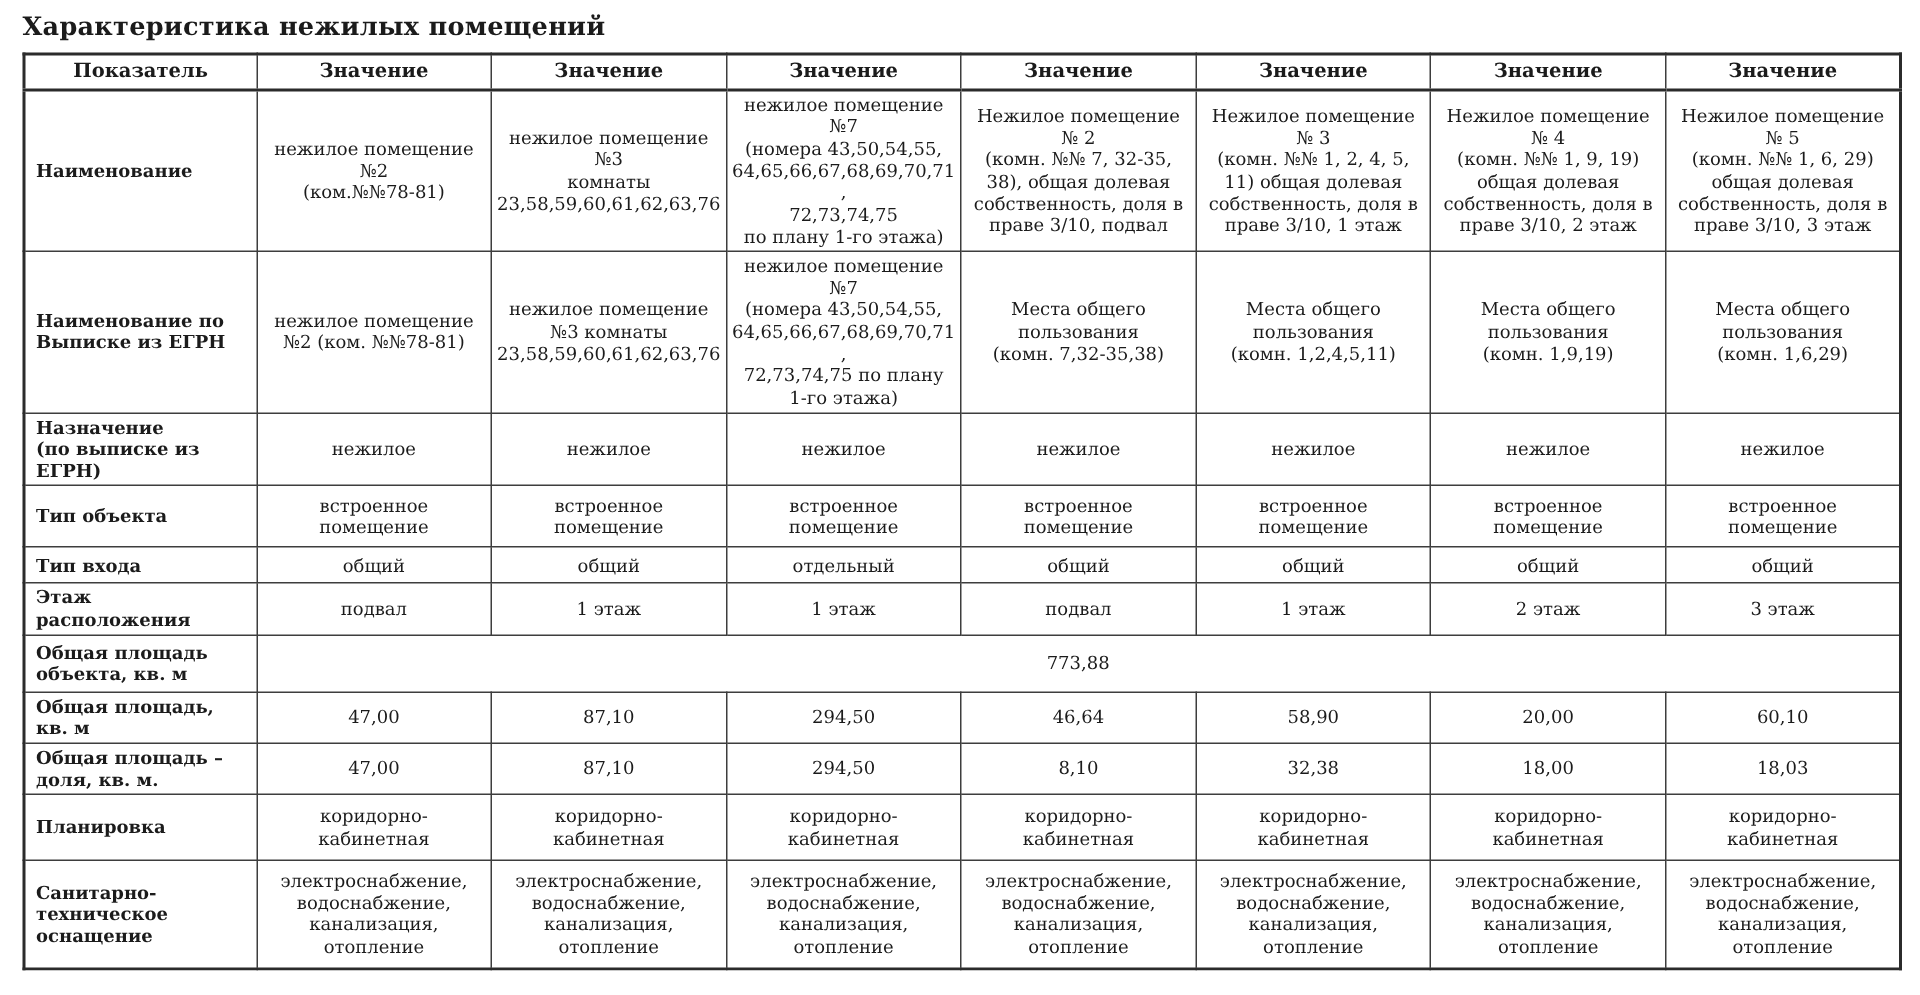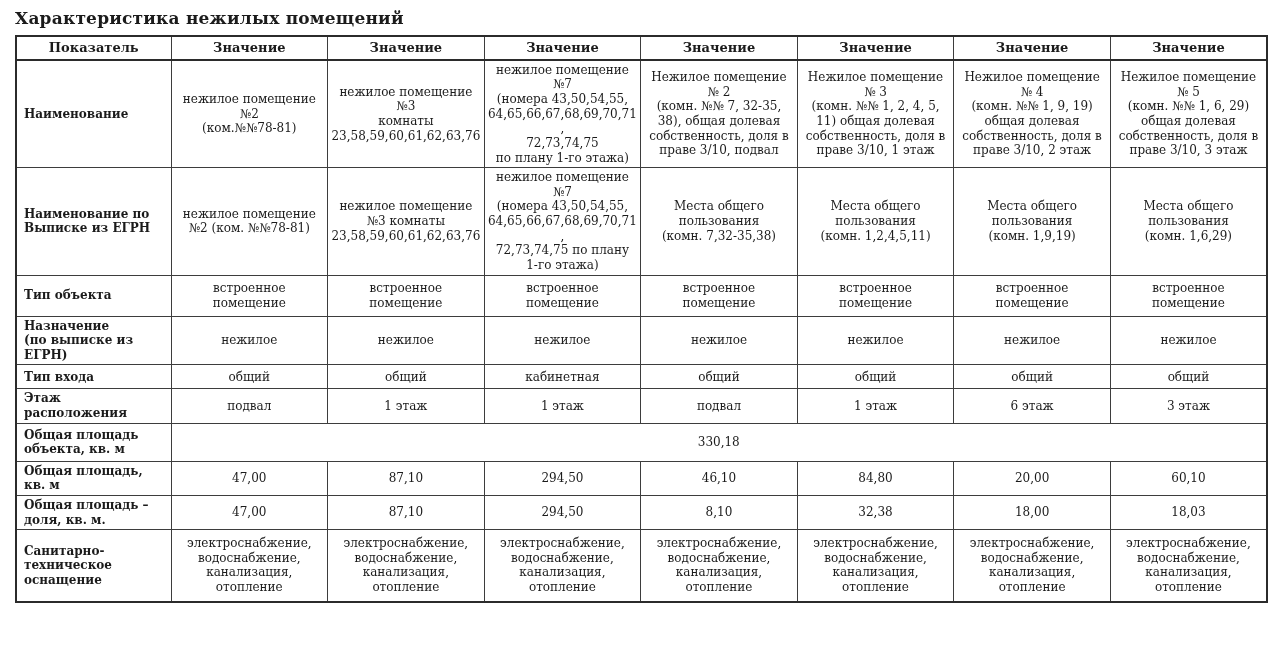--- a/index.html
+++ b/index.html
@@ -142,102 +142,119 @@
 (комн. 1,2,4,5,11)</td>
     <td class="val">Места общего
 пользования
 (комн. 1,9,19)</td>
     <td class="val">Места общего
 пользования
 (комн. 1,6,29)</td>
   </tr>
 
 
-  <tr style="height:41px">
-    <td class="label">Тип объекта</td>
-    <td class="val">встроенное
-помещение</td>
-    <td class="val">встроенное
-помещение</td>
-    <td class="val">встроенное
-помещение</td>
-    <td class="val">встроенное
-помещение</td>
-    <td class="val">встроенное
-помещение</td>
-    <td class="val">встроенное
-помещение</td>
-    <td class="val">встроенное
-помещение</td>
-  </tr>
-
   <tr style="height:44px">
     <td class="label">Назначение
 (по выписке из ЕГРН)</td>
     <td class="val">нежилое</td>
     <td class="val">нежилое</td>
     <td class="val">нежилое</td>
     <td class="val">нежилое</td>
     <td class="val">нежилое</td>
     <td class="val">нежилое</td>
     <td class="val">нежилое</td>
   </tr>
 
+  <tr style="height:41px">
+    <td class="label">Тип объекта</td>
+    <td class="val">встроенное
+помещение</td>
+    <td class="val">встроенное
+помещение</td>
+    <td class="val">встроенное
+помещение</td>
+    <td class="val">встроенное
+помещение</td>
+    <td class="val">встроенное
+помещение</td>
+    <td class="val">встроенное
+помещение</td>
+    <td class="val">встроенное
+помещение</td>
+  </tr>
+
   <tr style="height:24px">
     <td class="label">Тип входа</td>
     <td class="val">общий</td>
     <td class="val">общий</td>
-    <td class="val">кабинетная</td>
+    <td class="val">отдельный</td>
     <td class="val">общий</td>
     <td class="val">общий</td>
     <td class="val">общий</td>
     <td class="val">общий</td>
   </tr>
 
   <tr style="height:24px">
     <td class="label">Этаж расположения</td>
     <td class="val">подвал</td>
     <td class="val">1 этаж</td>
     <td class="val">1 этаж</td>
     <td class="val">подвал</td>
     <td class="val">1 этаж</td>
-    <td class="val">6 этаж</td>
+    <td class="val">2 этаж</td>
     <td class="val">3 этаж</td>
   </tr>
 
   <tr style="height:38px">
     <td class="label">Общая площадь
 объекта, кв. м</td>
-    <td class="val" colspan="7">330,18</td>
+    <td class="val" colspan="7">773,88</td>
   </tr>
 
   <tr style="height:25px">
     <td class="label">Общая площадь, кв. м</td>
     <td class="val">47,00</td>
     <td class="val">87,10</td>
     <td class="val">294,50</td>
-    <td class="val">46,10</td>
-    <td class="val">84,80</td>
+    <td class="val">46,64</td>
+    <td class="val">58,90</td>
     <td class="val">20,00</td>
     <td class="val">60,10</td>
   </tr>
 
   <tr style="height:33px">
     <td class="label">Общая площадь –
 доля, кв. м.</td>
     <td class="val">47,00</td>
     <td class="val">87,10</td>
     <td class="val">294,50</td>
     <td class="val">8,10</td>
     <td class="val">32,38</td>
     <td class="val">18,00</td>
     <td class="val">18,03</td>
   </tr>
 
 
+  <tr style="height:44px">
+    <td class="label">Планировка</td>
+    <td class="val">коридорно-
+кабинетная</td>
+    <td class="val">коридорно-
+кабинетная</td>
+    <td class="val">коридорно-
+кабинетная</td>
+    <td class="val">коридорно-
+кабинетная</td>
+    <td class="val">коридорно-
+кабинетная</td>
+    <td class="val">коридорно-
+кабинетная</td>
+    <td class="val">коридорно-
+кабинетная</td>
+  </tr>
 
   <tr style="height:72px">
     <td class="label">Санитарно-
 техническое
 оснащение</td>
     <td class="val">электроснабжение,
 водоснабжение,
 канализация,
 отопление</td>
     <td class="val">электроснабжение,

